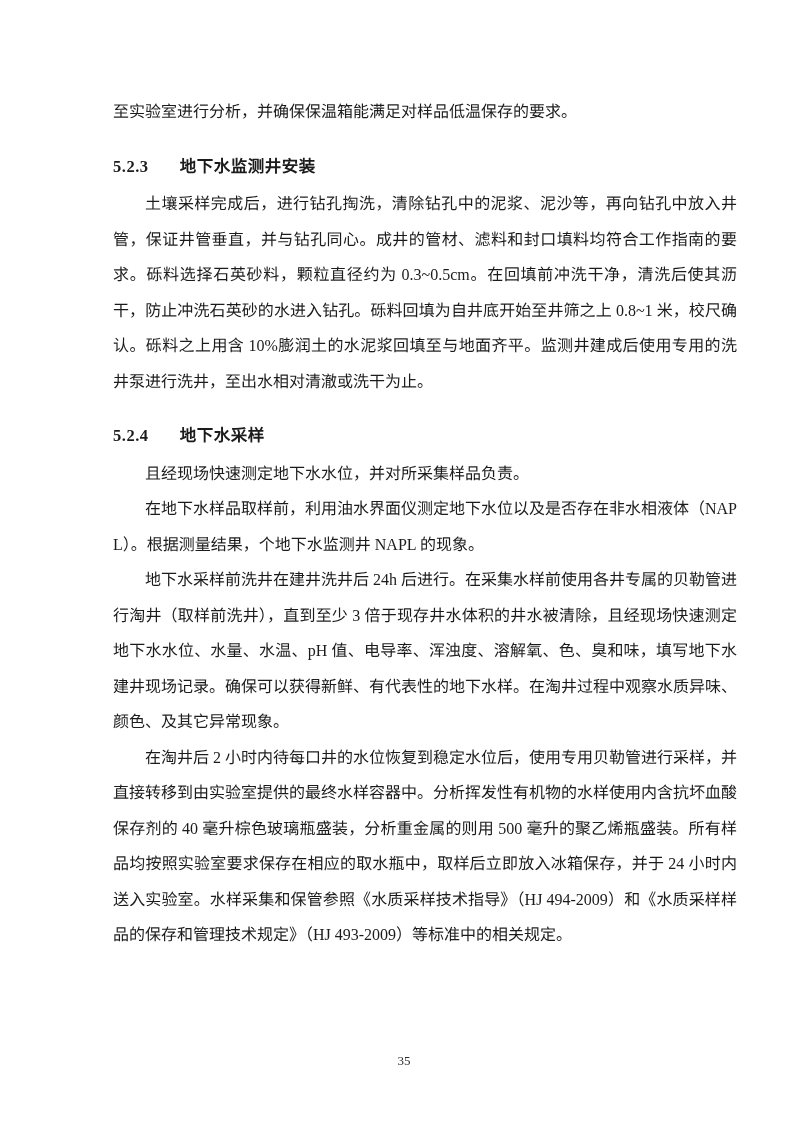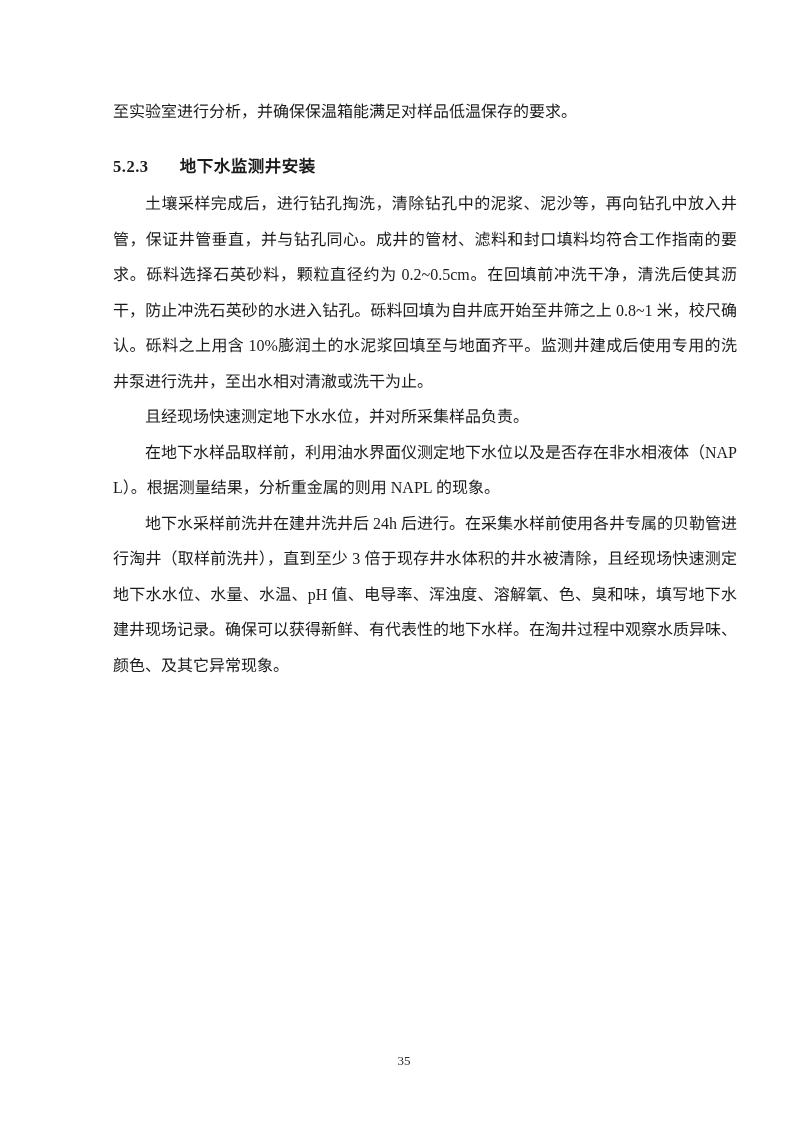--- a/index.html
+++ b/index.html
@@ -67,25 +67,30 @@
 <div class="page">
 
   <p class="body-text no-indent">至实验室进行分析，并确保保温箱能满足对样品低温保存的要求。</p>
 
   <h3 class="section-heading">
     <span class="h-num">5.2.3</span>
     <span class="h-title">地下水监测井安装</span>
   </h3>
 
 
-  <p class="body-text">土壤采样完成后，进行钻孔掏洗，清除钻孔中的泥浆、泥沙等，再向钻孔中放入井管，保证井管垂直，并与钻孔同心。成井的管材、滤料和封口填料均符合工作指南的要求。砾料选择石英砂料，颗粒直径约为 0.2~0.5cm。在回填前冲洗干净，清洗后使其沥干，防止冲洗石英砂的水进入钻孔。砾料回填为自井底开始至井筛之上 0.8~1 米，校尺确认。砾料之上用含 10%膨润土的水泥浆回填至与地面齐平。监测井建成后使用专用的洗井泵进行洗井，至出水相对清澈或洗干为止。</p>
+  <p class="body-text">土壤采样完成后，进行钻孔掏洗，清除钻孔中的泥浆、泥沙等，再向钻孔中放入井管，保证井管垂直，并与钻孔同心。成井的管材、滤料和封口填料均符合工作指南的要求。砾料选择石英砂料，颗粒直径约为 0.3~0.5cm。在回填前冲洗干净，清洗后使其沥干，防止冲洗石英砂的水进入钻孔。砾料回填为自井底开始至井筛之上 0.8~1 米，校尺确认。砾料之上用含 10%膨润土的水泥浆回填至与地面齐平。监测井建成后使用专用的洗井泵进行洗井，至出水相对清澈或洗干为止。</p>
 
+  <h3 class="section-heading">
+    <span class="h-num">5.2.4</span>
+    <span class="h-title">地下水采样</span>
+  </h3>
 
   <p class="body-text">且经现场快速测定地下水水位，并对所采集样品负责。</p>
 
-  <p class="body-text">在地下水样品取样前，利用油水界面仪测定地下水位以及是否存在非水相液体（NAPL）。根据测量结果，分析重金属的则用 NAPL 的现象。</p>
+  <p class="body-text">在地下水样品取样前，利用油水界面仪测定地下水位以及是否存在非水相液体（NAPL）。根据测量结果，个地下水监测井 NAPL 的现象。</p>
 
   <p class="body-text">地下水采样前洗井在建井洗井后 24h 后进行。在采集水样前使用各井专属的贝勒管进行淘井（取样前洗井），直到至少 3 倍于现存井水体积的井水被清除，且经现场快速测定地下水水位、水量、水温、pH 值、电导率、浑浊度、溶解氧、色、臭和味，填写地下水建井现场记录。确保可以获得新鲜、有代表性的地下水样。在淘井过程中观察水质异味、颜色、及其它异常现象。</p>
 
+  <p class="body-text">在淘井后 2 小时内待每口井的水位恢复到稳定水位后，使用专用贝勒管进行采样，并直接转移到由实验室提供的最终水样容器中。分析挥发性有机物的水样使用内含抗坏血酸保存剂的 40 毫升棕色玻璃瓶盛装，分析重金属的则用 500 毫升的聚乙烯瓶盛装。所有样品均按照实验室要求保存在相应的取水瓶中，取样后立即放入冰箱保存，并于 24 小时内送入实验室。水样采集和保管参照《水质采样技术指导》（HJ 494-2009）和《水质采样样品的保存和管理技术规定》（HJ 493-2009）等标准中的相关规定。</p>
 
   <div class="page-footer">35</div>
 
 </div>
 
 </body></html>

